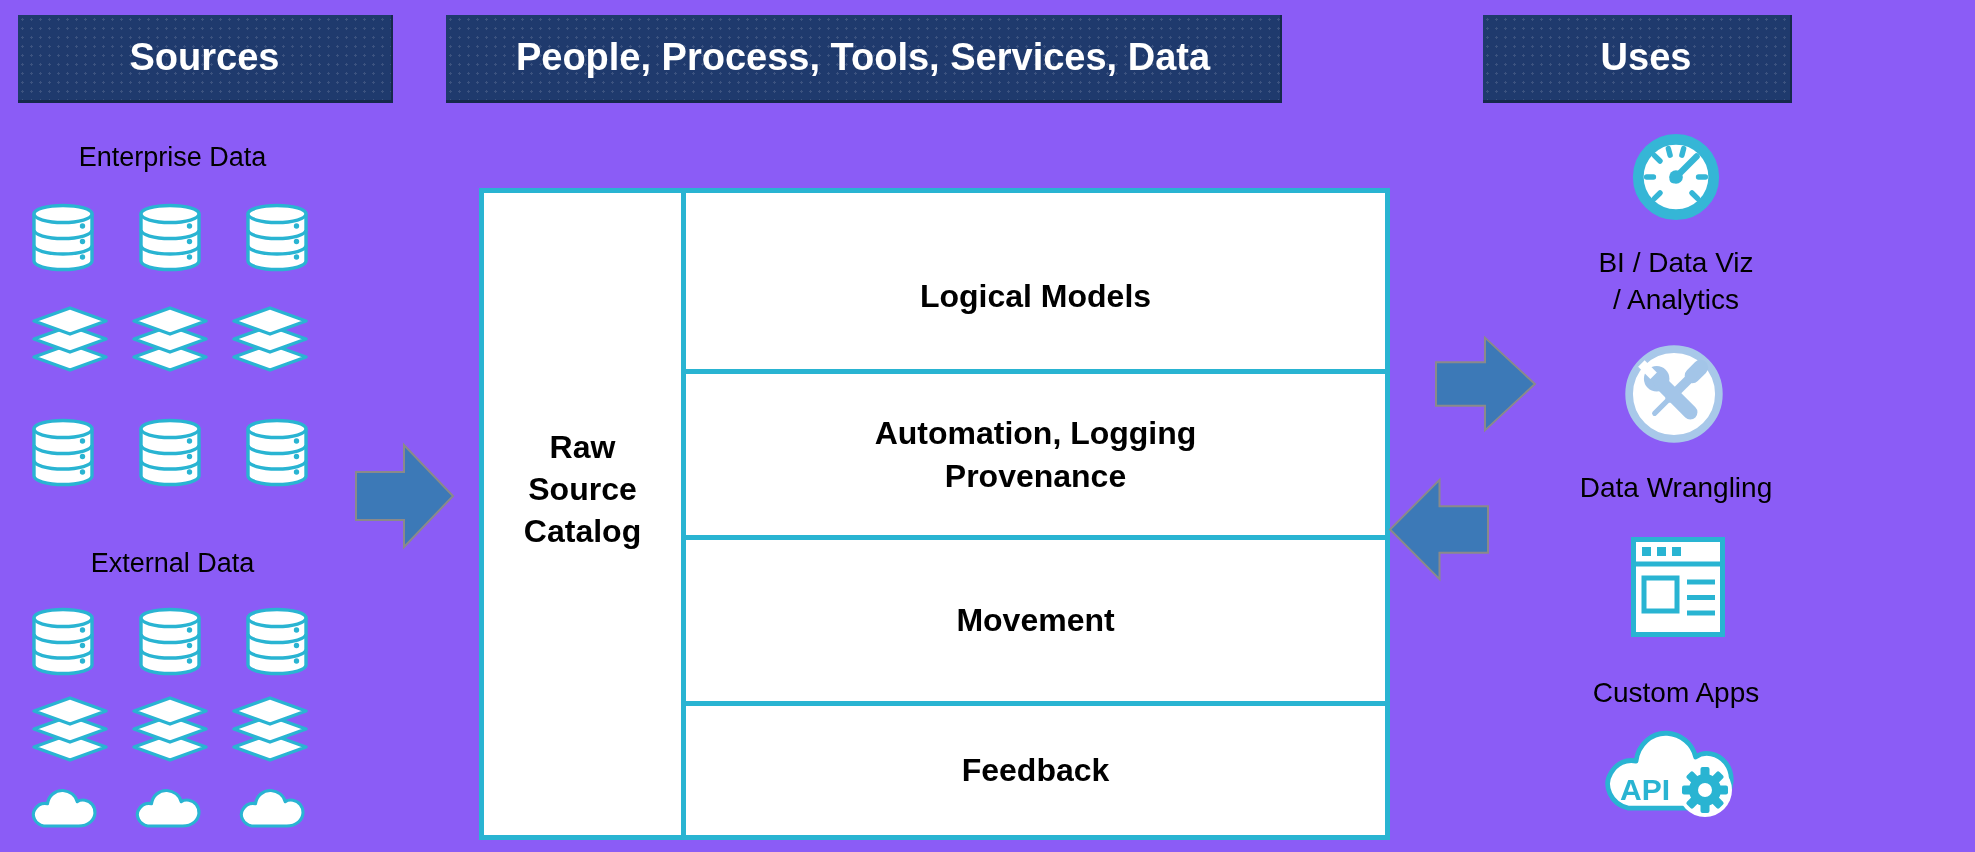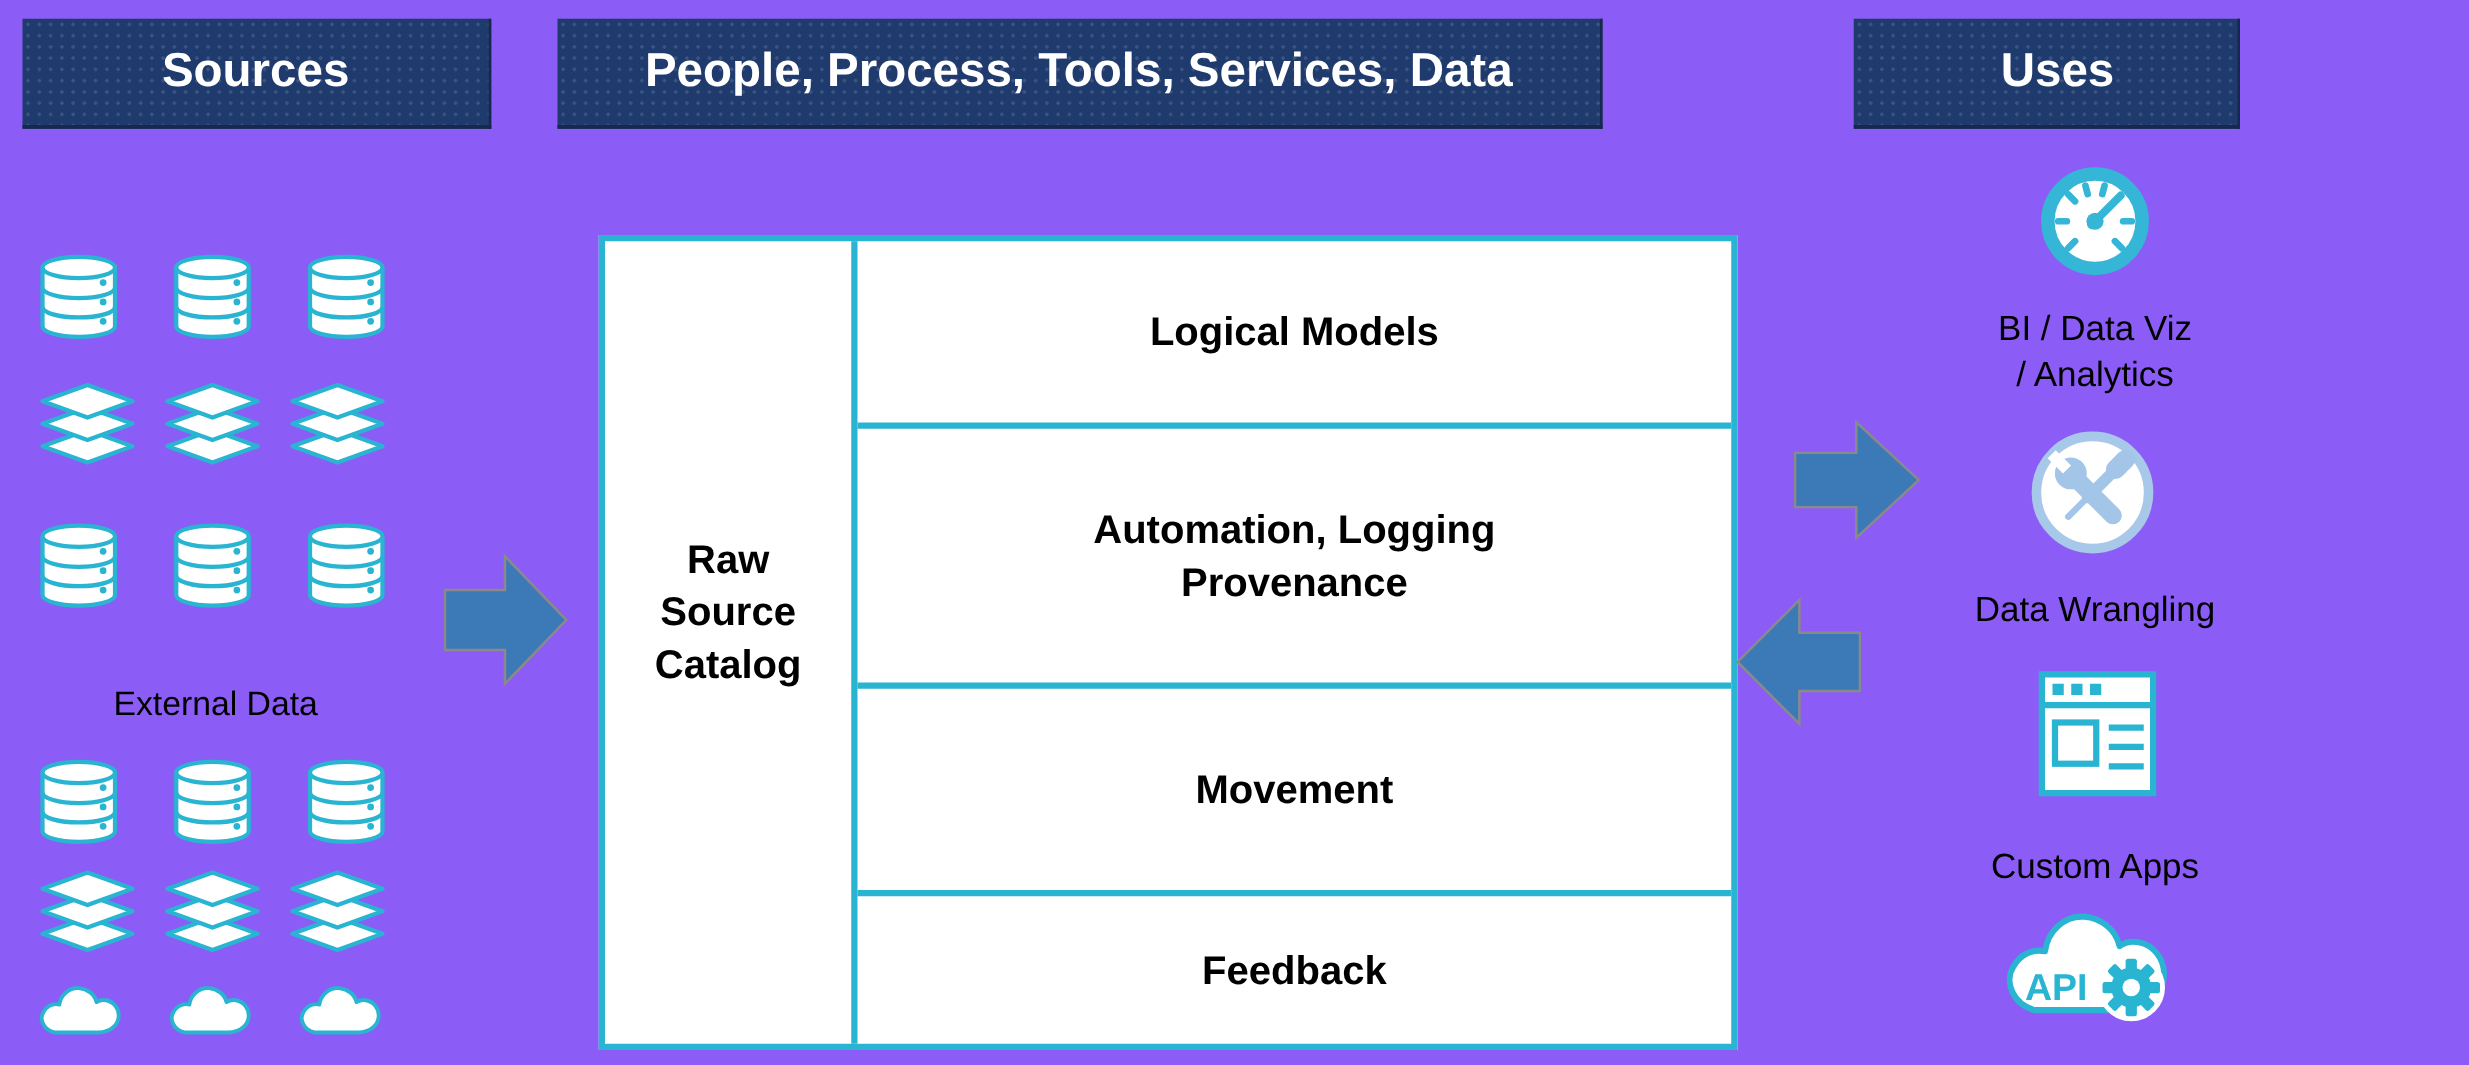--- a/index.html
+++ b/index.html
@@ -23,21 +23,21 @@
     position:absolute;left:479px;top:188px;width:911px;height:652px;
     border:5px solid #29b4d2;box-sizing:border-box;display:flex;background:#fff;
   }
   .hub-col{width:202px;display:flex;align-items:center;justify-content:center;
     box-sizing:border-box;padding-bottom:50px;}
   .hub-left{border-right:5px solid #29b4d2;}
   .hub-right{border-left:5px solid #29b4d2;width:196px;}
   .hub-mid{flex:1;display:flex;flex-direction:column;}
   .hub-row{display:flex;align-items:center;justify-content:center;box-sizing:border-box;}
   .hub-row + .hub-row{border-top:5px solid #29b4d2;}
-  .r1{height:145px;}.r2{height:208px;}.r3{height:166px;}.r4{flex:1;}
+  .r1{height:145px;margin-top:31px;}.r2{height:166px;}.r3{height:166px;}.r4{flex:1;}
   .box-label{font-weight:bold;font-size:32px;line-height:1.32;text-align:center;white-space:pre-line;}
   .use-label{position:absolute;font-size:28px;line-height:1.32;text-align:center;white-space:pre-line;}
   .abs{position:absolute;}
   svg{display:block;}
 </style>
 </head>
 <body>
 
 <div id="stage">
 
@@ -74,20 +74,21 @@
   <div class="hdr" style="left:18px;width:375px;">
     <span>Sources</span>
   </div>
   <div class="hdr" style="left:446px;width:836px;">
     <span>People, Process, Tools, Services, Data</span>
   </div>
   <div class="hdr" style="left:1483px;width:309px;padding-left:19px;">
     <span>Uses</span>
   </div>
 
+  <div class="src-label" style="top:142px;">Enterprise Data</div>
 
   <div class="icon-row" style="top:203px;">
     <svg width="66" height="70">
         <use href="#sym-db"></use>
       </svg>
     <svg width="66" height="70">
         <use href="#sym-db"></use>
       </svg>
     <svg width="66" height="70">
         <use href="#sym-db"></use>

